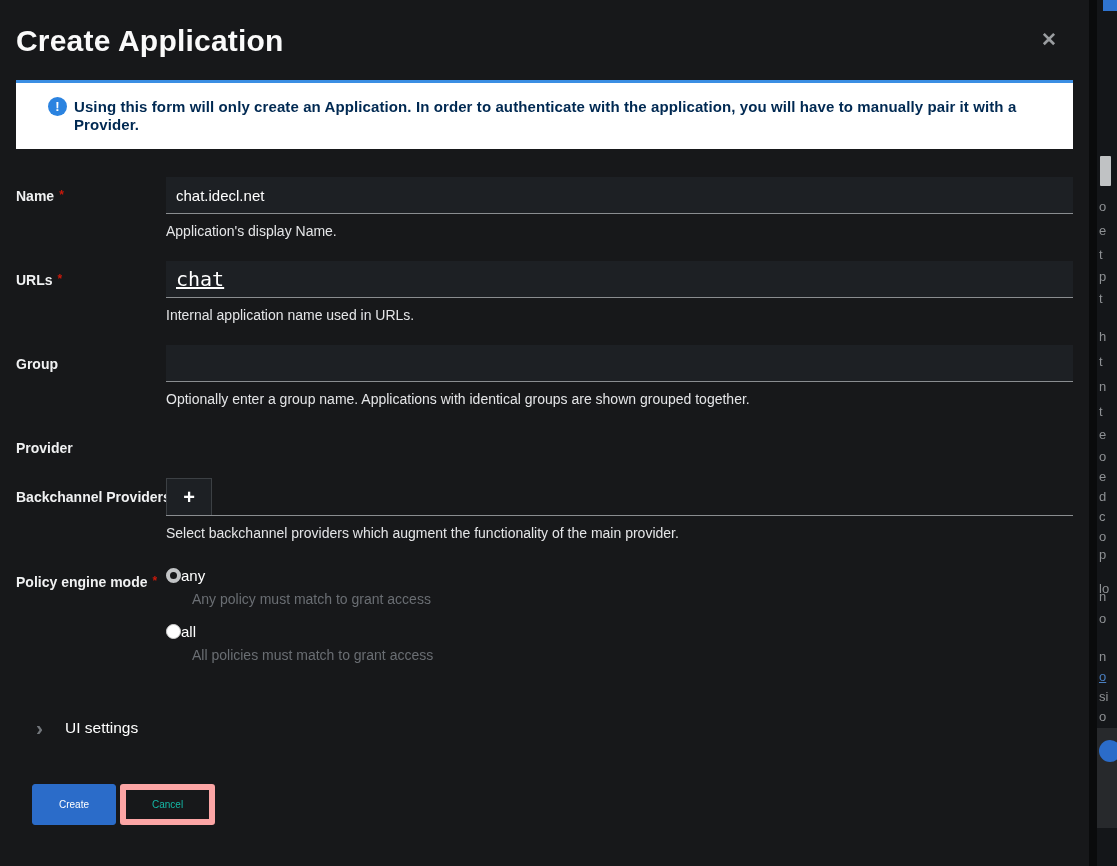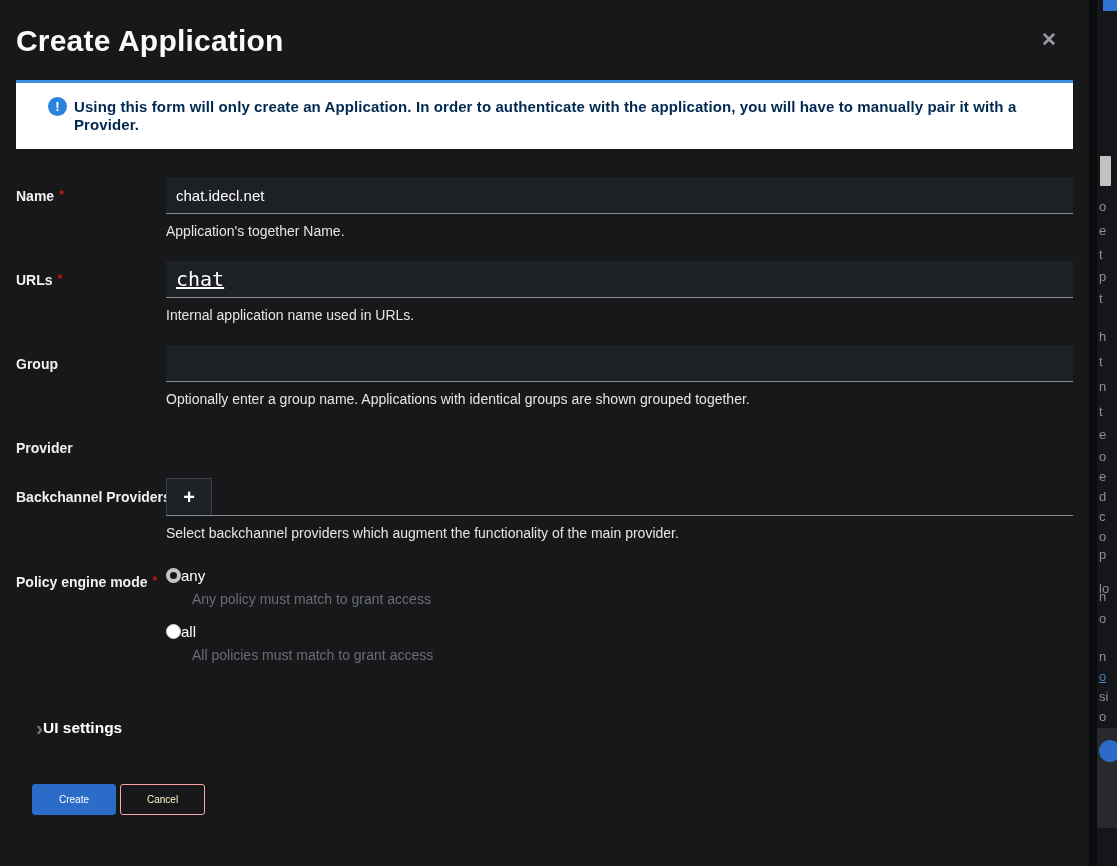--- a/index.html
+++ b/index.html
@@ -119,36 +119,37 @@
   .expander {
     display: flex; align-items: center;
     margin: 38px 0 0 20px;
     cursor: pointer;
   }
   .chevron {
     color: #72767b; font-size: 21px; line-height: 1;
     font-weight: 700;
   }
   .expander-label {
-    font-size: 15.5px; font-weight: 700; color: #ffffff;
+    margin-left: 22px;
+    font-size: 15.5px; font-weight: 400; color: #ffffff;
   }
 
   
   .footer { margin: 46px 0 0 16px; display: flex; }
   .btn {
     font-size: 10px; border-radius: 3px; cursor: pointer;
     padding: 9px 26px;
     font-family: "Liberation Sans", sans-serif;
   }
   .btn-primary {
     background: #2b6cc9; color: #ffffff; border: 1px solid #2b6cc9;
   }
   .btn-secondary {
-    background: transparent; color: #fef9c3;
-    border: 1px solid #fca5a5; margin-left: 4px;
+    background: transparent; color: #14b8a6;
+    border: 6px solid #fca5a5; margin-left: 4px;
   }
 
   
   .bg-strip {
     position: absolute; left: 1089px; top: 0;
     width: 28px; height: 866px;
     background: #0a0b0c; overflow: hidden;
   }
   .bg-inner {
     position: absolute; left: 8px; top: 0;
@@ -196,21 +197,21 @@
       <span class="alert-icon">!</span>
       <span class="alert-text">Using this form will only create an Application. In order to authenticate with the application, you will have to manually pair it with a Provider.</span>
     </div>
 
     <div class="form-row">
       <div class="row-label">
         <span>Name</span><span class="req">*</span>
       </div>
       <div class="row-control">
         <input class="text-input" type="text" value="chat.idecl.net" style="">
-        <div class="help-text">Application's together Name.</div>
+        <div class="help-text">Application's display Name.</div>
       </div>
     </div>
 
     <div class="form-row">
       <div class="row-label">
         <span>URLs</span><span class="req">*</span>
       </div>
       <div class="row-control">
         <input class="text-input mono" type="text" value="chat" style="">
         <div class="help-text">Internal application name used in URLs.</div>

